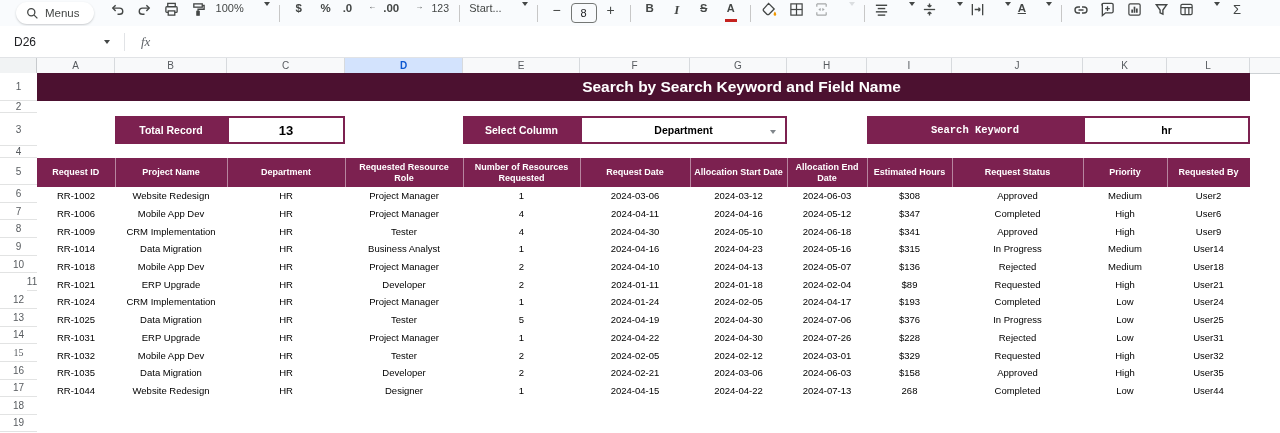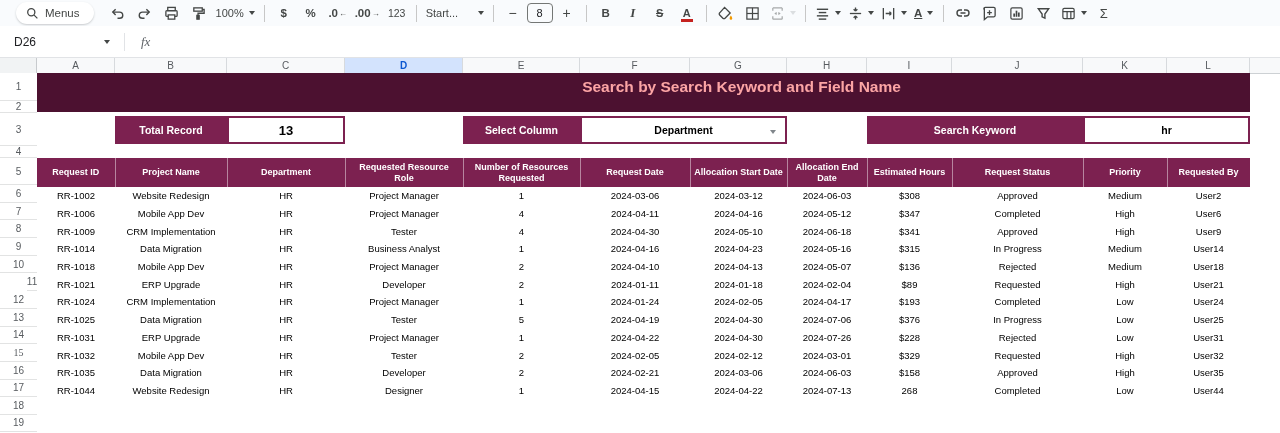--- a/index.html
+++ b/index.html
@@ -2,22 +2,22 @@
 <html><head>
 <meta charset="utf-8">
 <style>
   html,body{margin:0;padding:0;background:#fff;}
   .app{position:relative;width:1280px;height:433px;overflow:hidden;background:#fff;
        font-family:"Liberation Sans",sans-serif;-webkit-font-smoothing:antialiased;}
 
   
   .toolbar{position:absolute;left:0;top:0;right:0;height:26px;background:#f9fbfd;
            display:flex;align-items:center;padding-left:16px;gap:1px;color:#444746;}
-  .tbtn{height:22px;min-width:26px;display:flex;align-items:center;justify-content:center;
-        border-radius:4px;font-size:11px;color:#444746;cursor:pointer;gap:2px;padding:0 3px;box-sizing:border-box;}
+  .tbtn{height:22px;min-width:26px;display:flex;align-items:flex-start;justify-content:center;
+        border-radius:4px;font-size:11px;color:#444746;cursor:pointer;gap:17px;padding:0 3px;box-sizing:border-box;}
   .tbtn svg{display:block;}
   .tdiv{width:1px;height:17px;background:#c7c7c7;margin:0 5px;}
   .menus-pill{height:22px;background:#fff;border-radius:11px;display:flex;align-items:center;
               gap:6px;padding:0 14px 0 10px;box-shadow:0 1px 2px rgba(60,64,67,.25);margin-right:10px;
               font-size:11.5px;color:#444746;cursor:pointer;}
   .caret{width:0;height:0;border-left:3.5px solid transparent;border-right:3.5px solid transparent;
          border-top:4px solid #444746;display:inline-block;margin-left:3px;}
   .caret.lt{border-top-color:#b8bbbf;}
   .glyph{font-size:11.5px;font-weight:bold;color:#444746;}
   .size-box{width:24px;height:18px;border:1px solid #747775;border-radius:4px;display:flex;
@@ -46,22 +46,22 @@
 
   
   .gutter{position:absolute;left:0;top:73px;width:37px;height:360px;border-right:1px solid #c7cacd;
           box-sizing:content-box;background:#fff;}
   .rowcell{display:flex;align-items:center;justify-content:center;font-size:10px;color:#575b5f;
            border-bottom:1px solid #e2e3e3;box-sizing:border-box;cursor:pointer;}
   .rowcell:last-child{align-items:flex-start;line-height:9px;padding-top:1px;}
 
   
   .canvas{position:absolute;left:37px;top:73px;width:1213px;height:380px;background:#fff;overflow:hidden;}
-  .titlebar{position:absolute;left:0;top:0;width:1213px;height:39px;line-height:28px;text-align:center;
-            color:#fca5a5;font-weight:bold;font-size:15.5px;padding-left:196px;box-sizing:border-box;cursor:default;}
+  .titlebar{position:absolute;left:0;top:0;width:1213px;height:28px;line-height:28px;text-align:center;
+            color:#ffffff;font-weight:bold;font-size:15.5px;padding-left:196px;box-sizing:border-box;cursor:default;}
   .ctrl-label{position:absolute;top:43px;height:28px;line-height:28px;text-align:center;color:#fff;
               font-weight:bold;font-size:10.5px;cursor:default;}
   .ctrl-value{position:absolute;top:43px;height:28px;background:#fff;box-sizing:border-box;
               display:flex;align-items:center;justify-content:center;font-weight:600;color:#000;}
   .dd-caret{position:absolute;right:9px;top:12px;width:0;height:0;border-left:3.5px solid transparent;
             border-right:3.5px solid transparent;border-top:4px solid #80868b;}
 
   table.data{position:absolute;left:0;top:85px;width:1213px;border-collapse:collapse;table-layout:fixed;}
   table.data th{color:#fff;font-size:9px;font-weight:bold;height:27px;padding:1px 3px;line-height:1.2;
                 vertical-align:middle;border-right:1px solid rgba(255,255,255,.45);cursor:default;}
@@ -305,21 +305,21 @@
     <div class="ctrl-value" style="left: 190px; width: 118px; font-size: 13px; border: 2px solid rgb(124, 33, 80);">
         <span>13</span>
       </div>
 
     <div class="ctrl-label" style="left: 426px; width: 117px; background: rgb(124, 33, 80);">Select Column</div>
     <div class="ctrl-value" style="left: 543px; width: 207px; font-size: 10.5px; border: 2px solid rgb(124, 33, 80);">
       <span>Department</span>
       <span class="dd-caret"></span>
     </div>
 
-    <div class="ctrl-label" style="left: 830px; width: 216px; background: rgb(124, 33, 80);">Search Keyword</div>
+    <div class="ctrl-label" style="left: 830px; width: 216px; background: rgb(124, 33, 80); font-family: Liberation Mono, monospace;">Search Keyword</div>
     <div class="ctrl-value" style="left: 1046px; width: 167px; font-size: 10.5px; border: 2px solid rgb(124, 33, 80);">
         <span>hr</span>
       </div>
 
     <table class="data">
       <colgroup id="cg">
           <col style="width: 78px;">
           <col style="width: 112px;">
           <col style="width: 118px;">
           <col style="width: 118px;">

